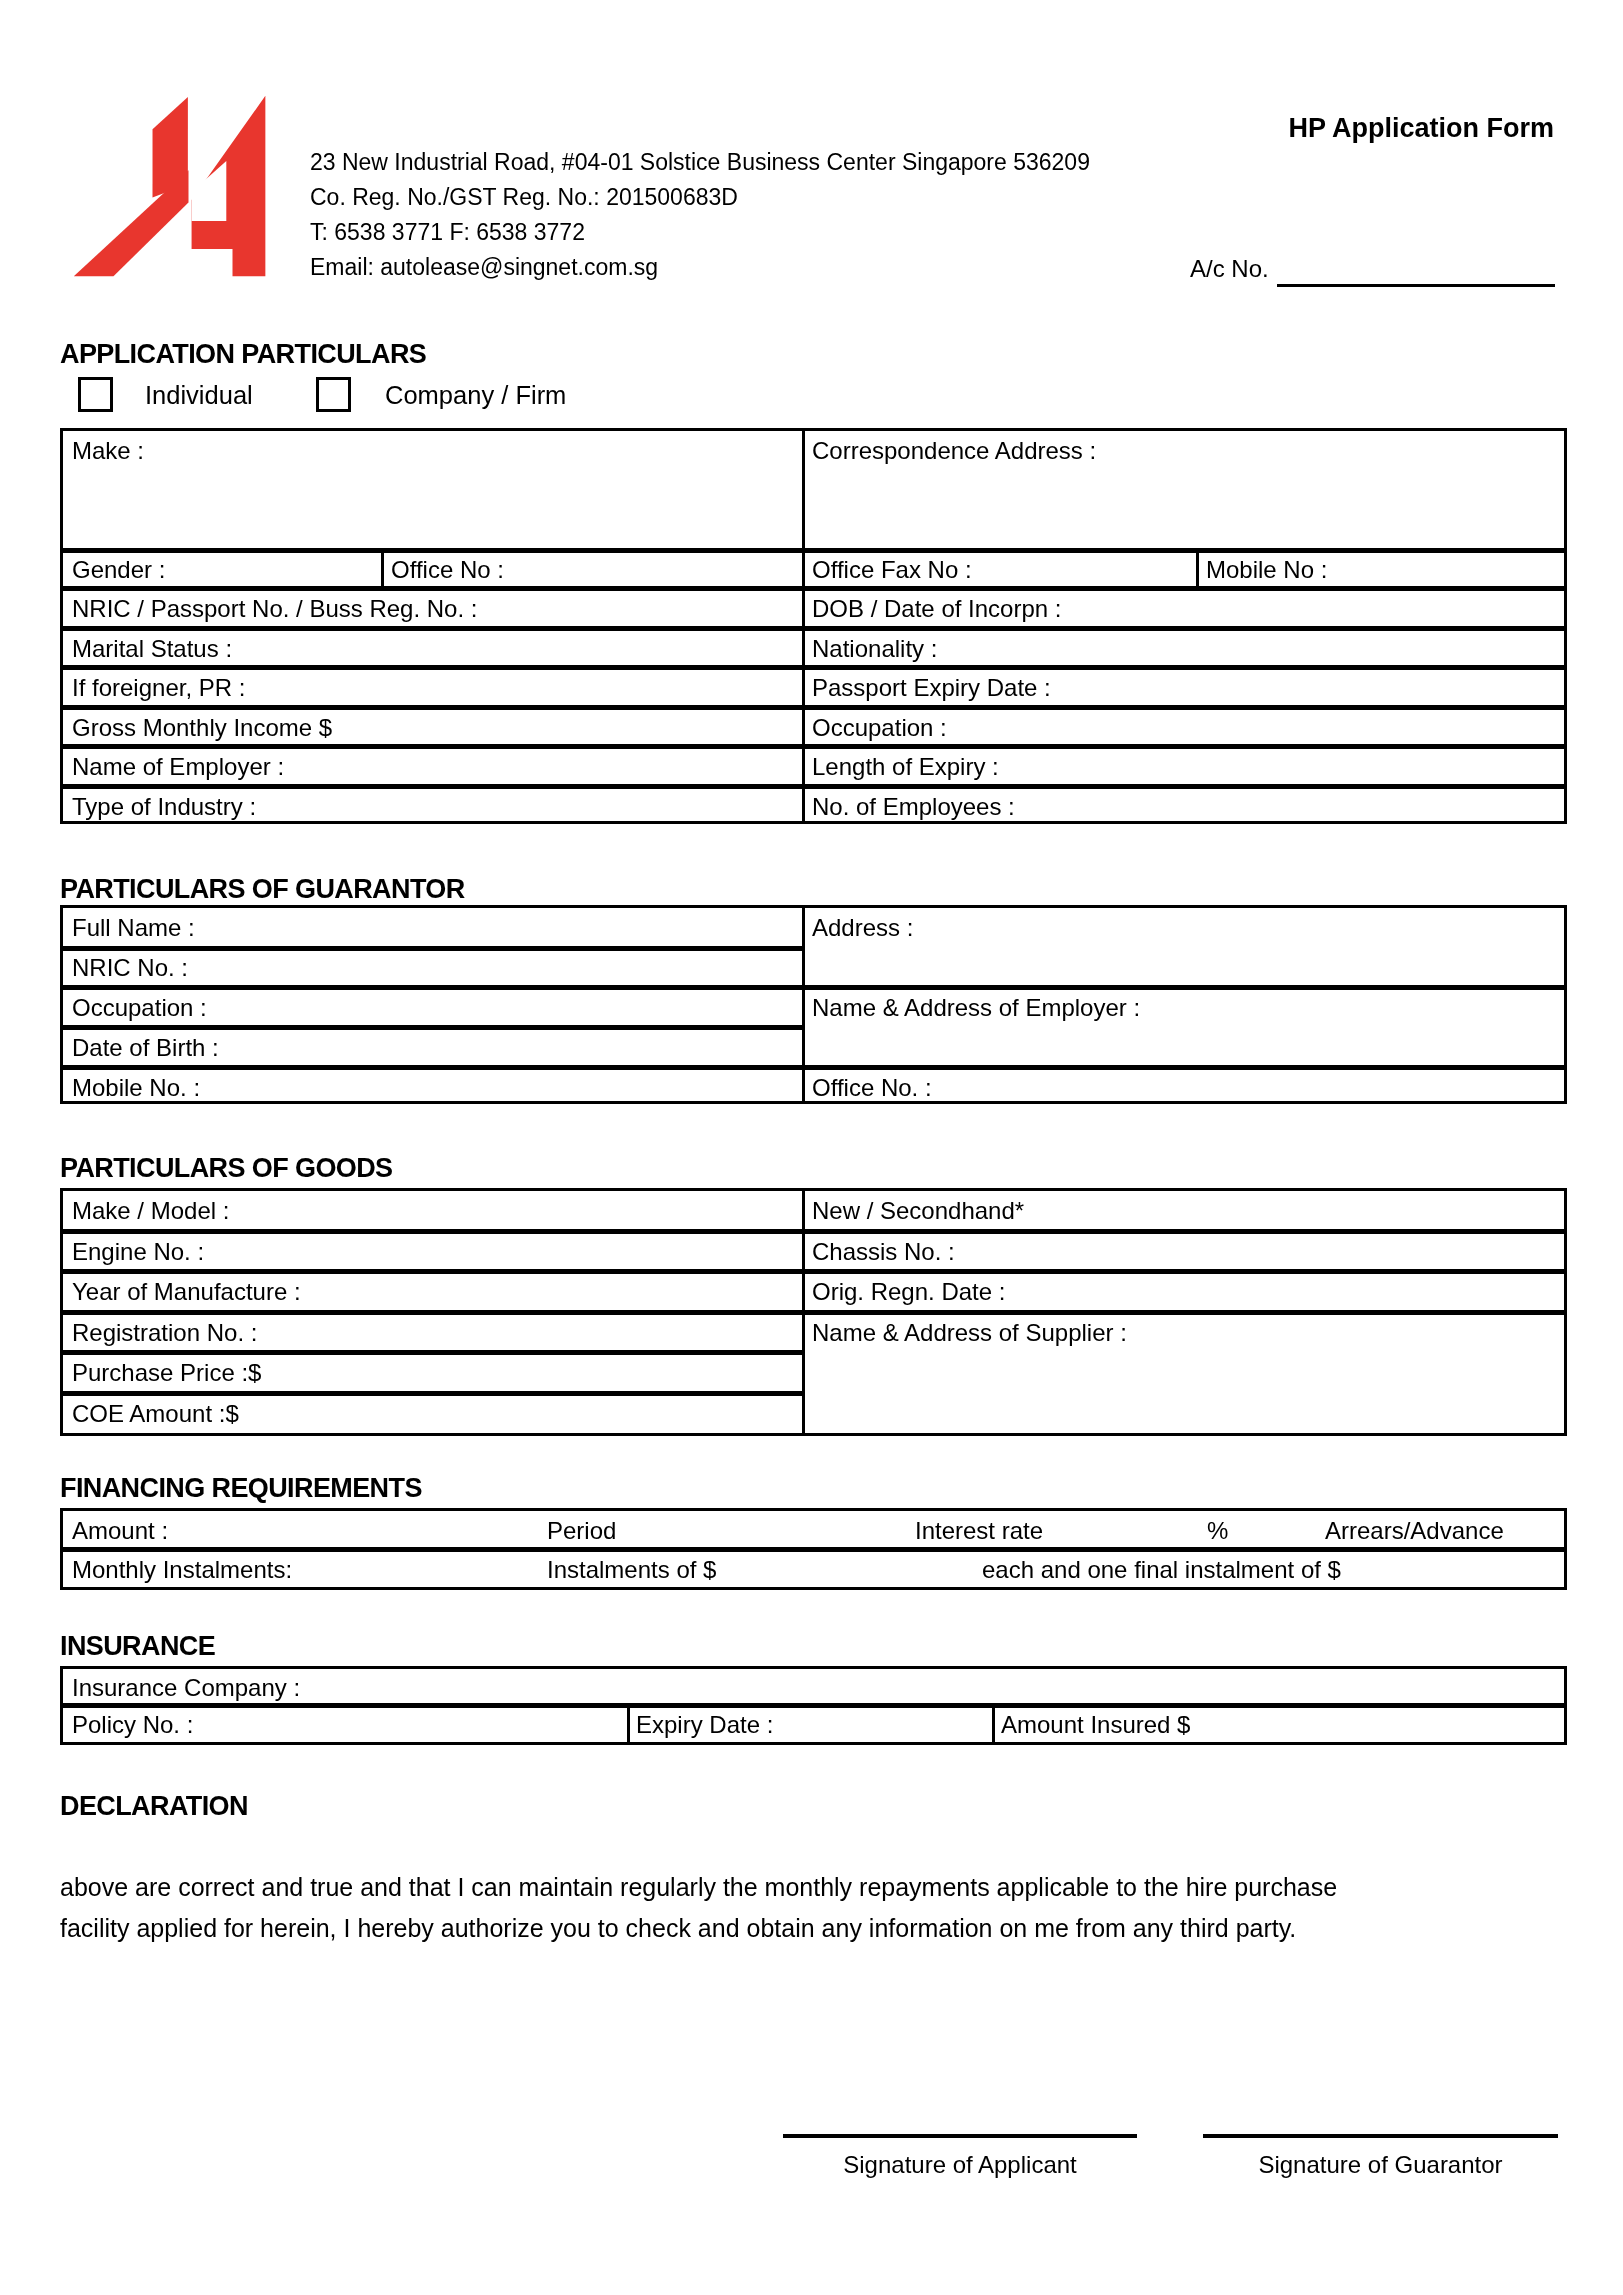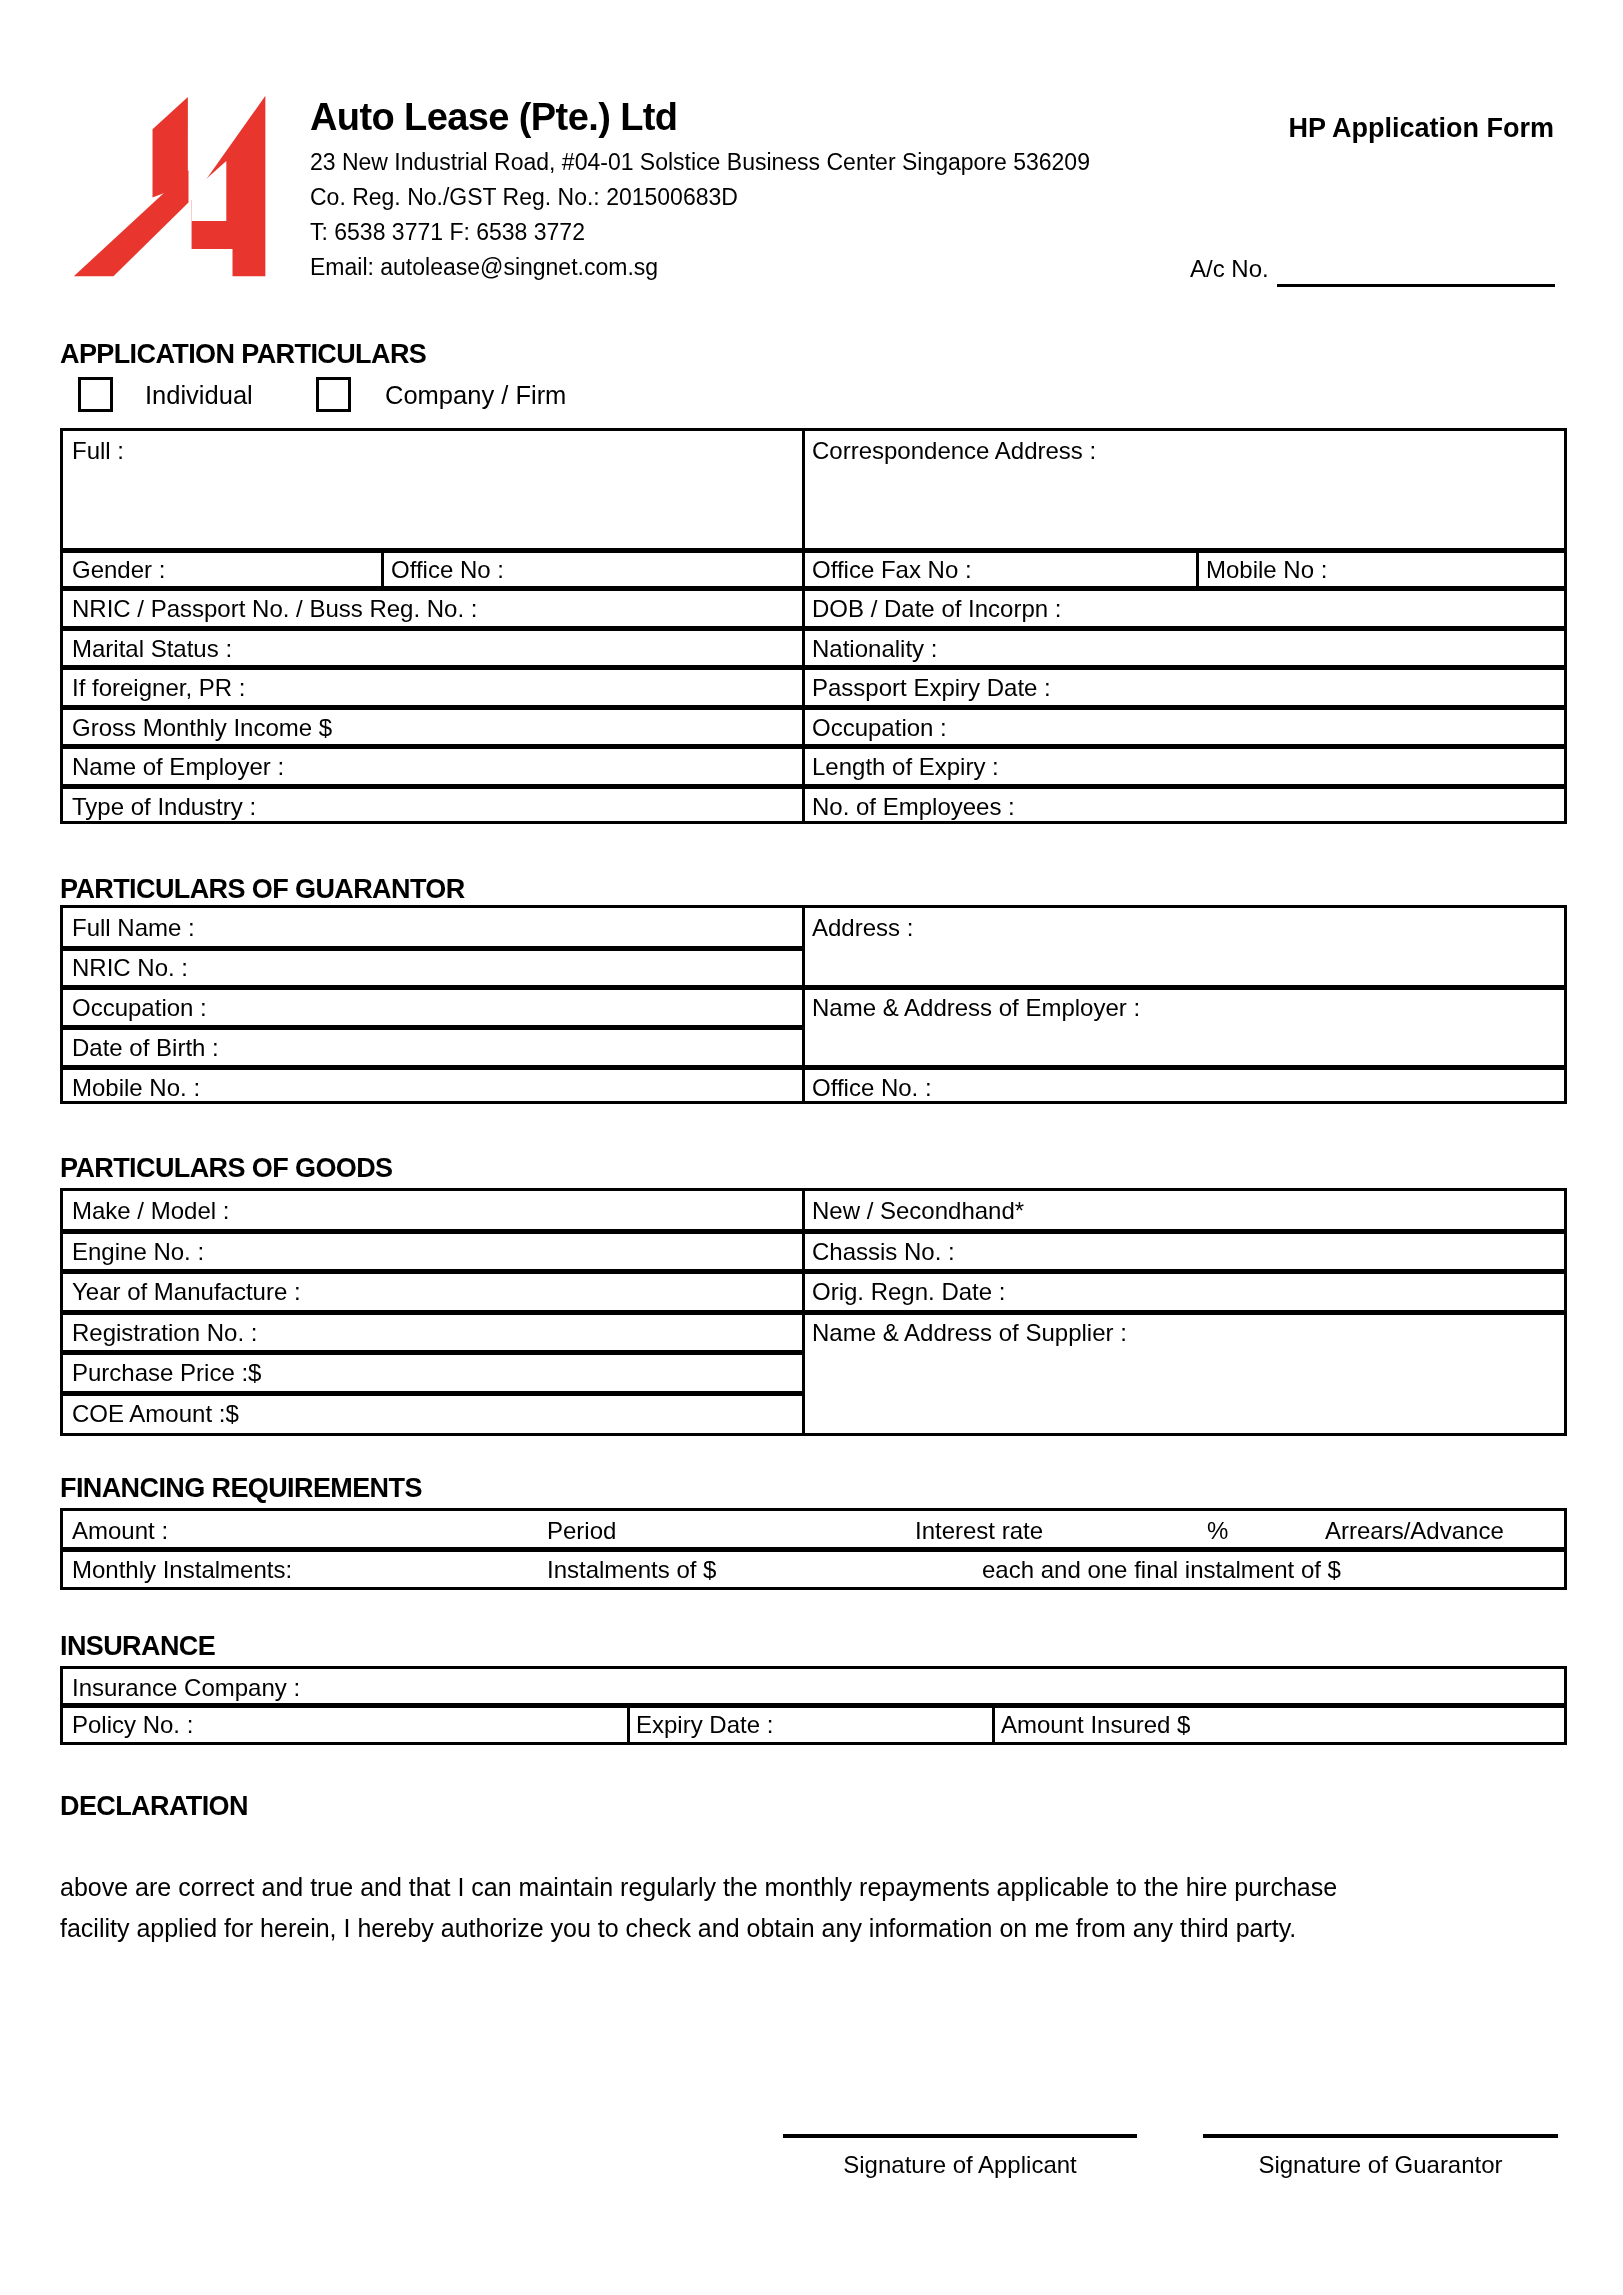--- a/index.html
+++ b/index.html
@@ -28,21 +28,20 @@
 
 <div class="page">
 
   <svg class="abs" style="left:64px;top:94px;" width="213" height="186" viewBox="0 0 320 300">
     <polygon points="131,57 188,5 188,145 131,167" fill="#e8362e"></polygon>
     <polygon points="4,294 189,123 189,175 68,294" fill="#e8362e"></polygon>
     <polygon points="194,171 313,3 313,294 260,294 260,250 194,250" fill="#e8362e"></polygon>
     <polygon points="194,205 194,158 250,108 250,205" fill="#ffffff"></polygon>
   </svg>
 
-  <div class="abs company-title" style="left:310px;top:96px;">Auto Lease (Pte.) Ltd</div>
   <div class="abs hdr-line" style="left:310px;top:149px;">23 New Industrial Road, #04-01 Solstice Business Center Singapore 536209</div>
   <div class="abs hdr-line" style="left:310px;top:184px;">Co. Reg. No./GST Reg. No.: 201500683D</div>
   <div class="abs hdr-line" style="left:310px;top:219px;">T: 6538 3771  F: 6538 3772</div>
   <div class="abs hdr-line" style="left:310px;top:254px;">Email: autolease@singnet.com.sg</div>
 
   <div class="abs form-title" style="left:1248px;top:113px;width:306px;">HP Application Form</div>
 
   <div class="abs ac-label" style="left:1190px;top:255px;">A/c No.</div>
   <div class="abs" style="left:1277px;top:284px;width:278px;height:2.5px;background:#000;"></div>
 
@@ -60,21 +59,21 @@
     <div class="hline" style="top:195px;"></div>
     <div class="hline" style="top:234px;"></div>
     <div class="hline" style="top:274px;"></div>
     <div class="hline" style="top:313px;"></div>
     <div class="hline" style="top:353px;"></div>
 
     <div class="vline" style="left:739px;top:0;height:391px;"></div>
     <div class="vline" style="left:318px;top:117px;height:43px;"></div>
     <div class="vline" style="left:1133px;top:117px;height:43px;"></div>
 
-    <div class="cell-label" style="left:9px;top:6.4px;">Full :</div>
+    <div class="cell-label" style="left:9px;top:6.4px;">Make :</div>
     <div class="cell-label" style="left:749px;top:6.4px;">Correspondence Address :</div>
     <div class="cell-label" style="left:9px;top:125px;">Gender :</div>
     <div class="cell-label" style="left:328px;top:125px;">Office No :</div>
     <div class="cell-label" style="left:749px;top:125px;">Office Fax No :</div>
     <div class="cell-label" style="left:1143px;top:125px;">Mobile No :</div>
 
     <div class="cell-label" style="left:9px;top:164px;">NRIC / Passport No. / Buss Reg. No. :</div>
     <div class="cell-label" style="left:749px;top:164px;">DOB / Date of Incorpn :</div>
     <div class="cell-label" style="left:9px;top:204px;">Marital Status :</div>
     <div class="cell-label" style="left:749px;top:204px;">Nationality :</div>

